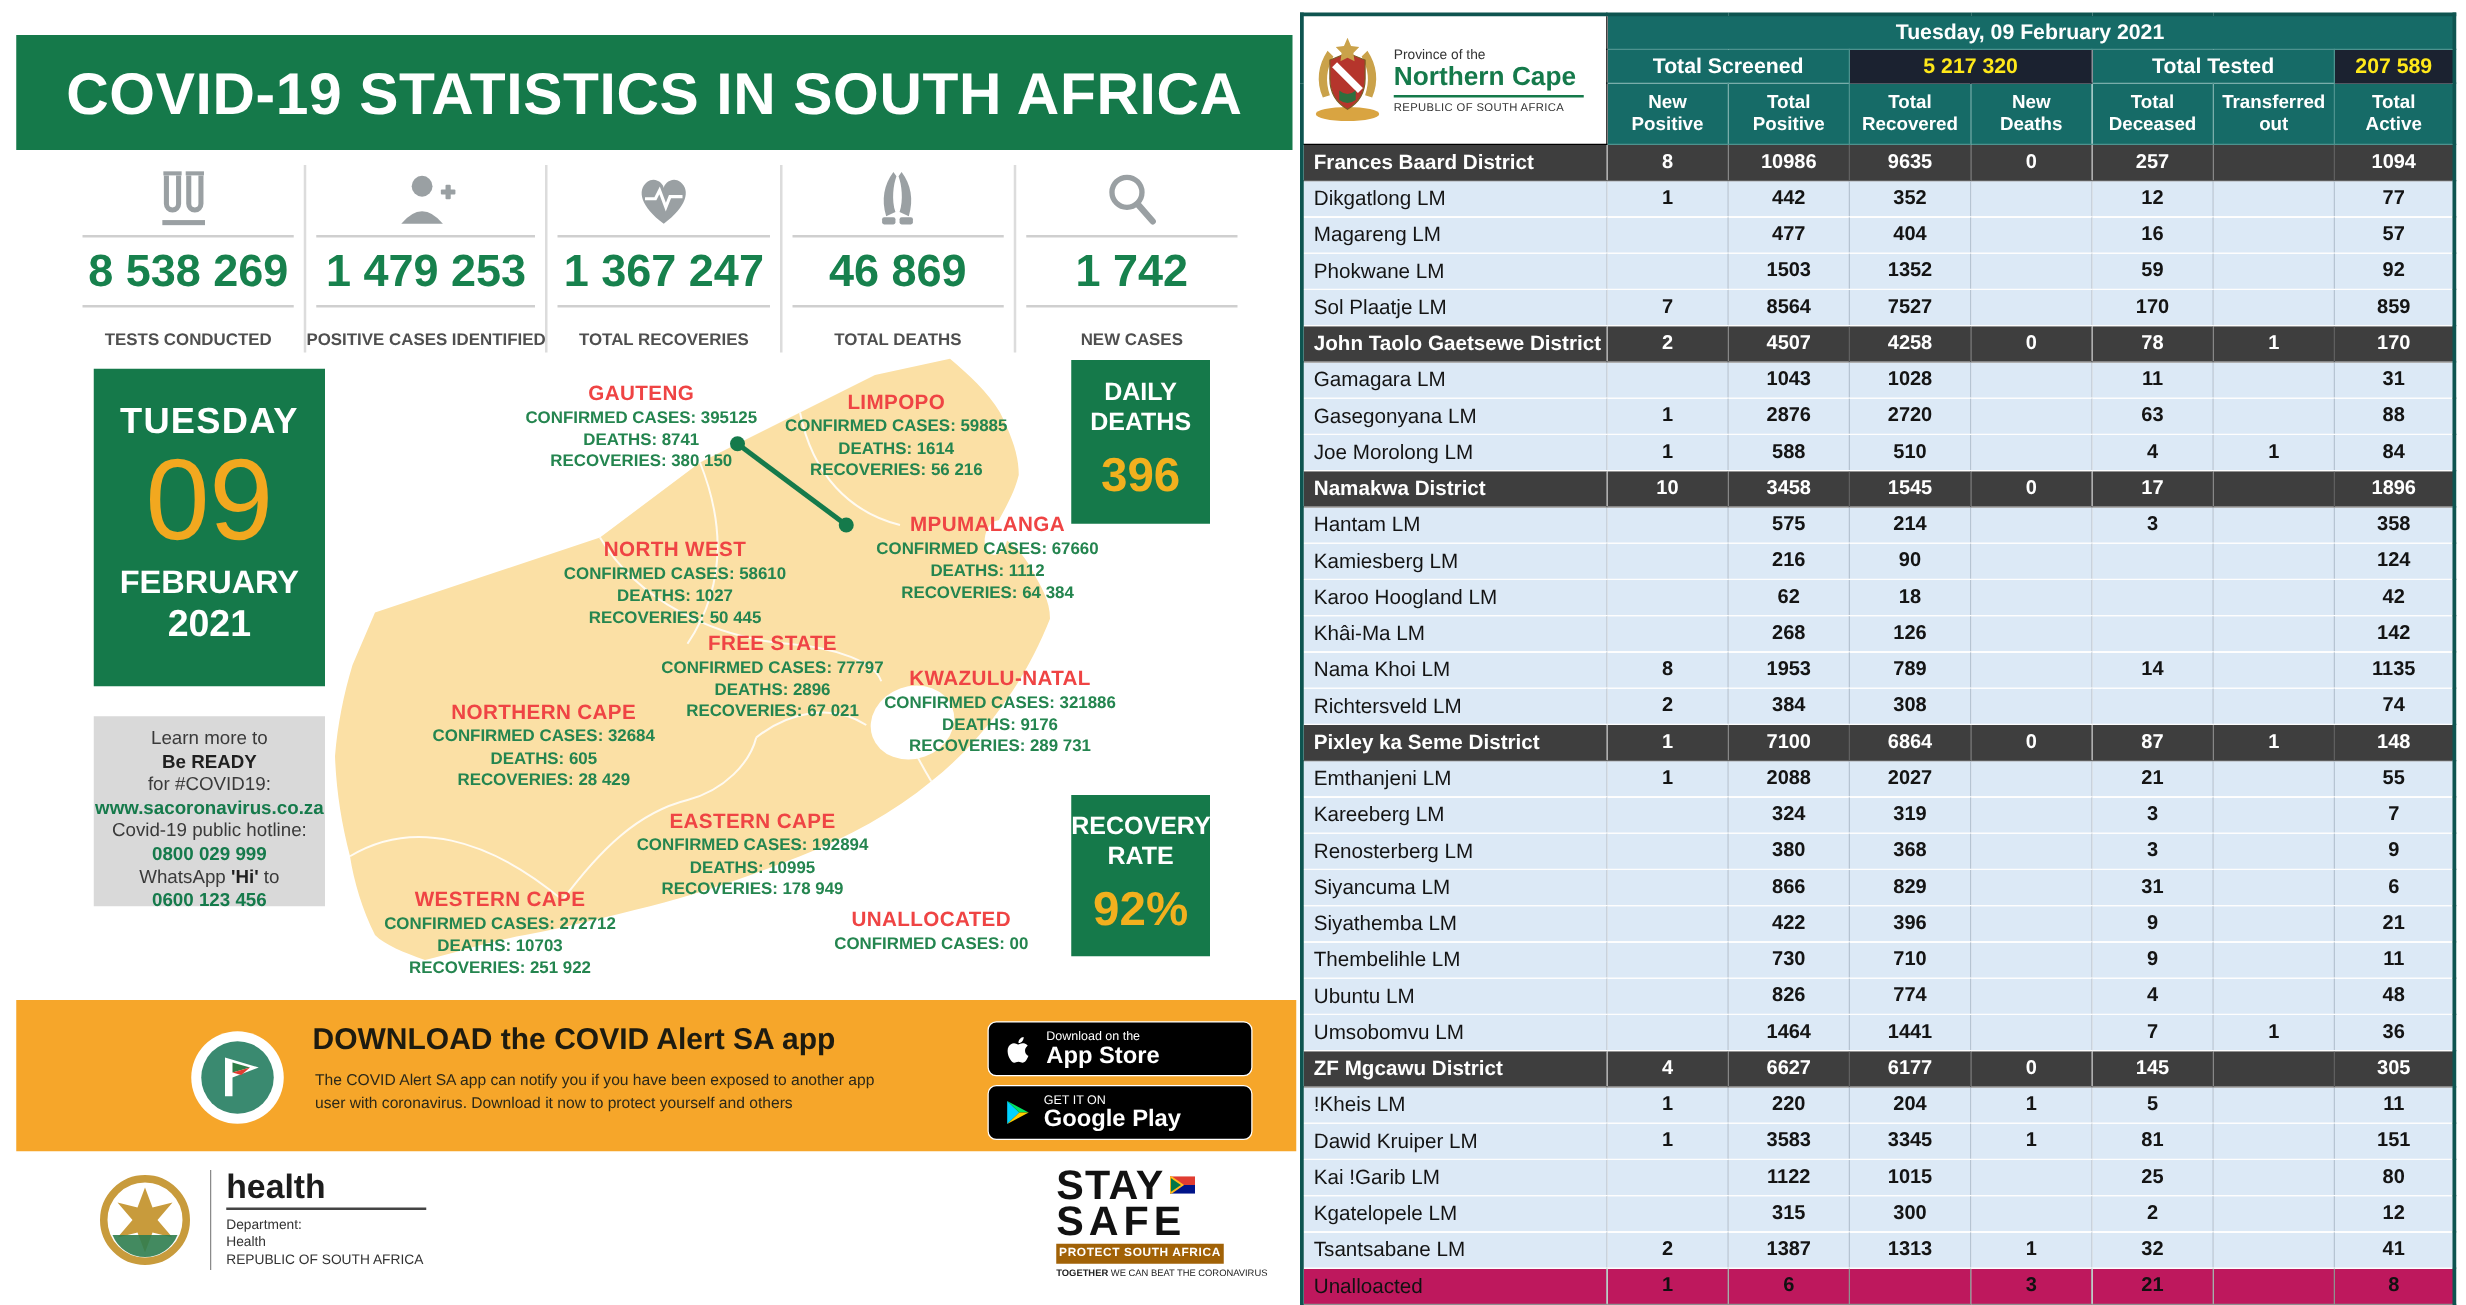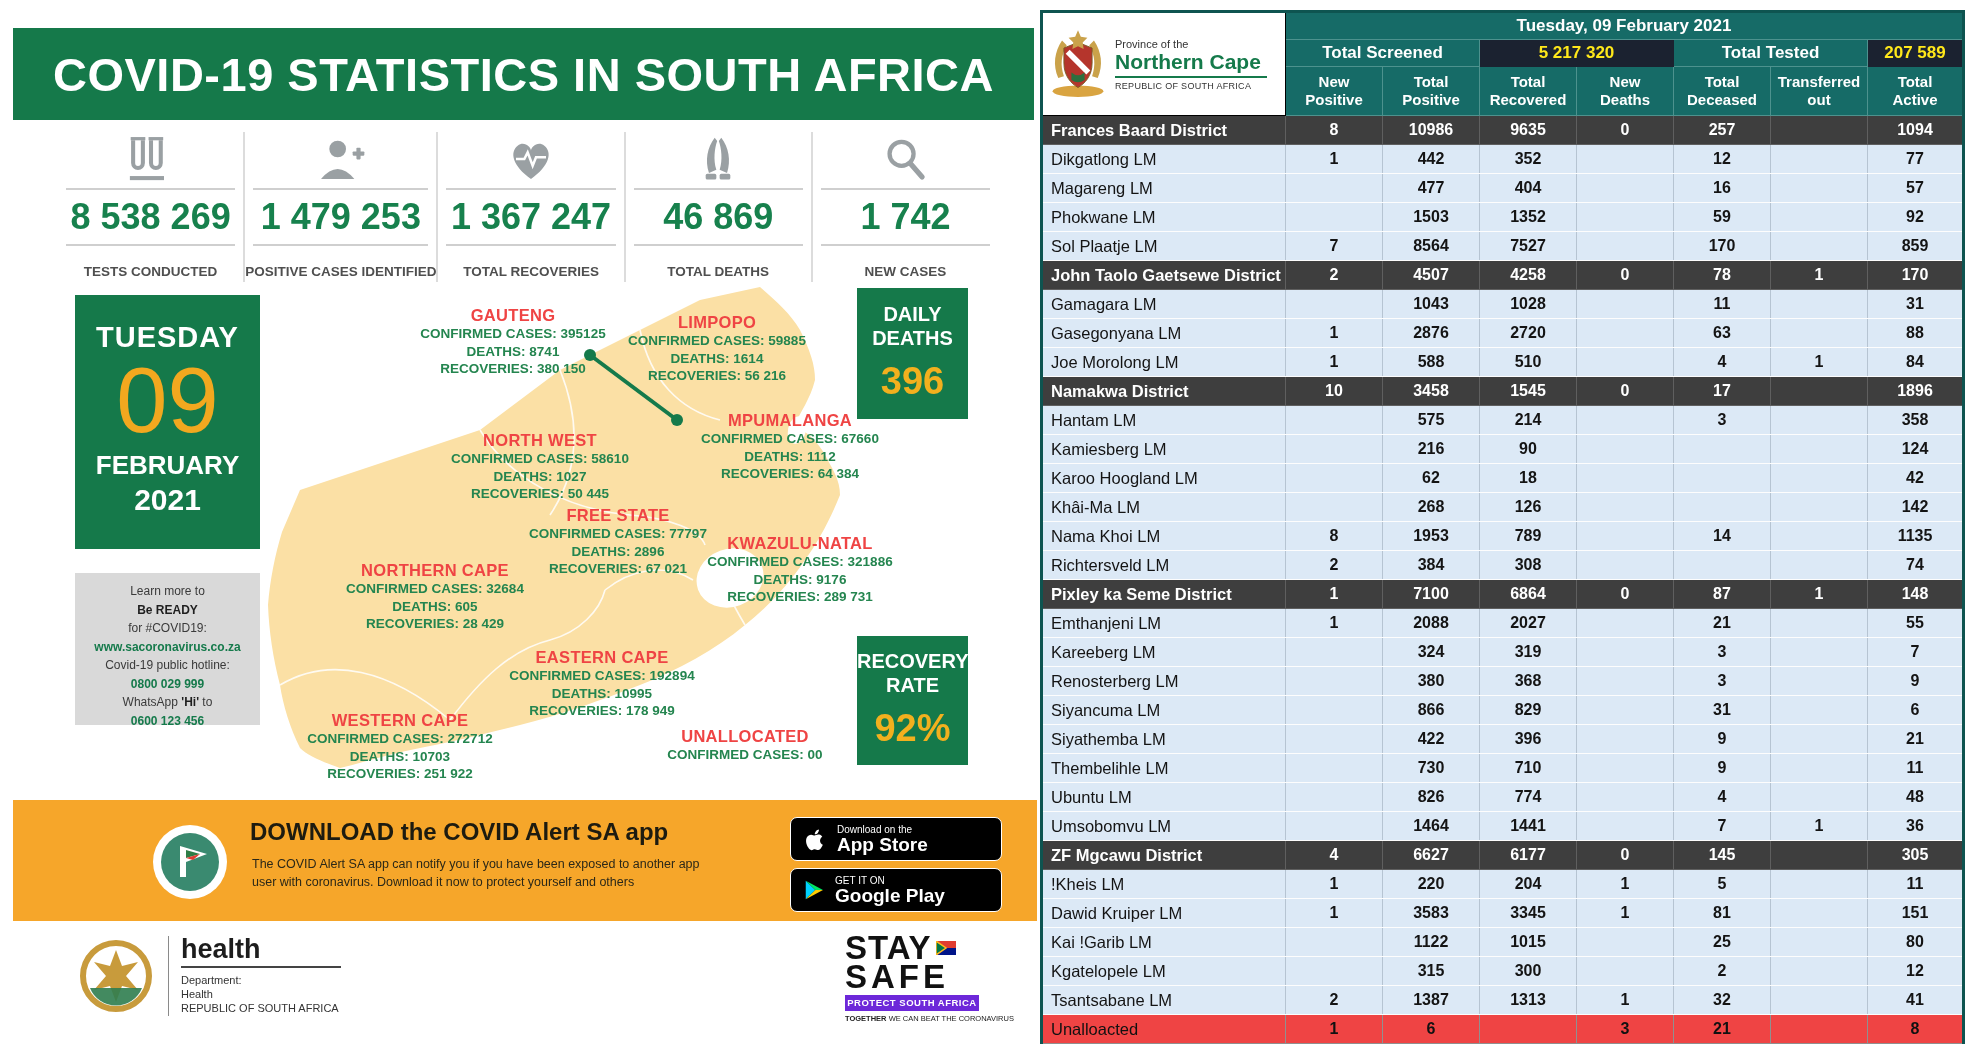--- a/index.html
+++ b/index.html
@@ -16,21 +16,21 @@
   .stat .rule{height:2px;background:#cfcfcf;margin:2px 8px;}
   .stat .value{font-size:36px;font-weight:bold;color:#17814d;height:50px;line-height:50px;}
   .stat .label{margin-top:18px;font-size:13.5px;font-weight:bold;color:#4f4f4f;white-space:nowrap;}
   .date-box{position:absolute;left:75px;top:295px;width:185px;height:254px;background:#15794a;
     color:#fff;text-align:center;}
   .date-day{margin-top:26px;font-size:29px;font-weight:bold;letter-spacing:1px;}
   .date-num{font-size:92px;font-weight:normal;color:#f2a81f;line-height:84px;margin-top:4px;}
   .date-month{font-size:26px;font-weight:bold;margin-top:8px;}
   .date-year{font-size:30px;font-weight:bold;margin-top:2px;}
   .info-box{position:absolute;left:75px;top:573px;width:185px;height:152px;background:#d9d9d9;
-    text-align:center;font-size:12px;color:#3a3a3a;line-height:18.5px;padding-top:9px;box-sizing:border-box;}
+    text-align:center;font-size:15px;color:#3a3a3a;line-height:18.5px;padding-top:9px;box-sizing:border-box;}
   .info-box .b{font-weight:bold;color:#1f1f1f;}
   .info-box .g{color:#157a4b;font-weight:bold;}
   .map-wrap{position:absolute;left:250px;top:280px;width:640px;height:520px;}
   .prov{position:absolute;text-align:center;z-index:3;}
   .prov .pname{font-size:16.5px;font-weight:bold;color:#ef4444;letter-spacing:.3px;}
   .prov .pline{font-size:13.5px;line-height:17.5px;font-weight:600;color:#24854f;}
   .side-box{position:absolute;width:111px;background:#15794a;color:#fff;text-align:center;z-index:4;}
   .side-box .w{font-size:20px;font-weight:bold;line-height:24px;}
   .side-box .v{font-size:38px;font-weight:bold;color:#f2b01e;margin-top:10px;}
   #daily-box{left:857px;top:288px;height:131px;padding-top:14px;box-sizing:border-box;}
@@ -44,21 +44,21 @@
   .badge .small{font-size:10px;line-height:11px;}
   .badge .big{font-size:19px;font-weight:bold;line-height:20px;}
   .health-logo{position:absolute;left:76px;top:936px;display:flex;gap:12px;}
   .health-text{border-left:1px solid #8a8a8a;padding-left:12px;}
   .health-brand{font-size:27px;font-weight:bold;color:#1d1d1d;line-height:26px;}
   .health-hr{width:160px;height:2px;background:#444;margin:4px 0 5px 0;}
   .health-line{font-size:11px;color:#333;line-height:14px;}
   .staysafe{position:absolute;left:845px;top:933px;width:150px;}
   .ss-w1{font-size:33px;font-weight:900;color:#111;line-height:29px;letter-spacing:1px;display:flex;align-items:center;gap:4px;}
   .ss-w2{font-size:33px;font-weight:900;color:#111;line-height:30px;letter-spacing:4px;}
-  .ss-bar{width:134px;height:16px;background:#6d28d9;color:#fff;font-size:9.5px;font-weight:bold;
+  .ss-bar{width:134px;height:16px;background:#a16207;color:#fff;font-size:9.5px;font-weight:bold;
     text-align:center;line-height:16px;letter-spacing:.5px;margin-top:3px;}
   .ss-tag{font-size:7.5px;color:#222;margin-top:3px;white-space:nowrap;}
   
   .table-wrap{position:absolute;left:1040px;top:10px;width:925px;}
   table.nc{width:925px;border-collapse:collapse;table-layout:fixed;border:3px solid #0e5450;}
   table.nc td{padding:0;overflow:hidden;}
   .th{background:#166b67;color:#fff;border:1px solid #4d928e;text-align:center;font-weight:bold;}
   .date-cell{height:26px;font-size:17px;}
   .gh{height:26px;font-size:17px;}
   .navy{background:#1b2230;color:#ffe81a;border:1px solid #1b2230;}
@@ -66,21 +66,21 @@
   .logo-cell{background:#fff;border:1px solid #000000;vertical-align:middle;}
   .logo-flex{display:flex;align-items:center;gap:6px;padding:2px 4px;}
   .logo-l1{font-size:11px;color:#333;line-height:13px;}
   .logo-l2{font-size:21px;font-weight:bold;color:#157a4b;line-height:22px;white-space:nowrap;}
   .logo-rule{width:152px;height:2px;background:#157a4b;margin:3px 0;}
   .logo-l3{font-size:9px;color:#333;letter-spacing:.3px;white-space:nowrap;}
   tr.district{background:#3e3e3e;color:#fff;}
   tr.district td{border:1px solid #5f5f5f;font-weight:bold;}
   tr.lm{background:#dce9f6;color:#141414;}
   tr.lm td{border:1px solid #b6c4d2;border-top-color:#fdfdfd;border-bottom-color:#fdfdfd;}
-  tr.unallocated{background:#ef4444;color:#111;}
+  tr.unallocated{background:#be185d;color:#111;}
   tr.unallocated td{border:1px solid #909090;}
   tr.totals{background:#ffc000;color:#111;}
   tr.totals td{border:1px solid #d9a400;font-weight:bold;}
   td.rname{height:28px;text-align:left;padding-left:8px !important;font-size:16.5px;white-space:nowrap;}
   td.rnum{height:28px;text-align:center;font-size:16px;font-weight:bold;}
 </style>
 </head>
 <body>
 
 <div class="canvas">

